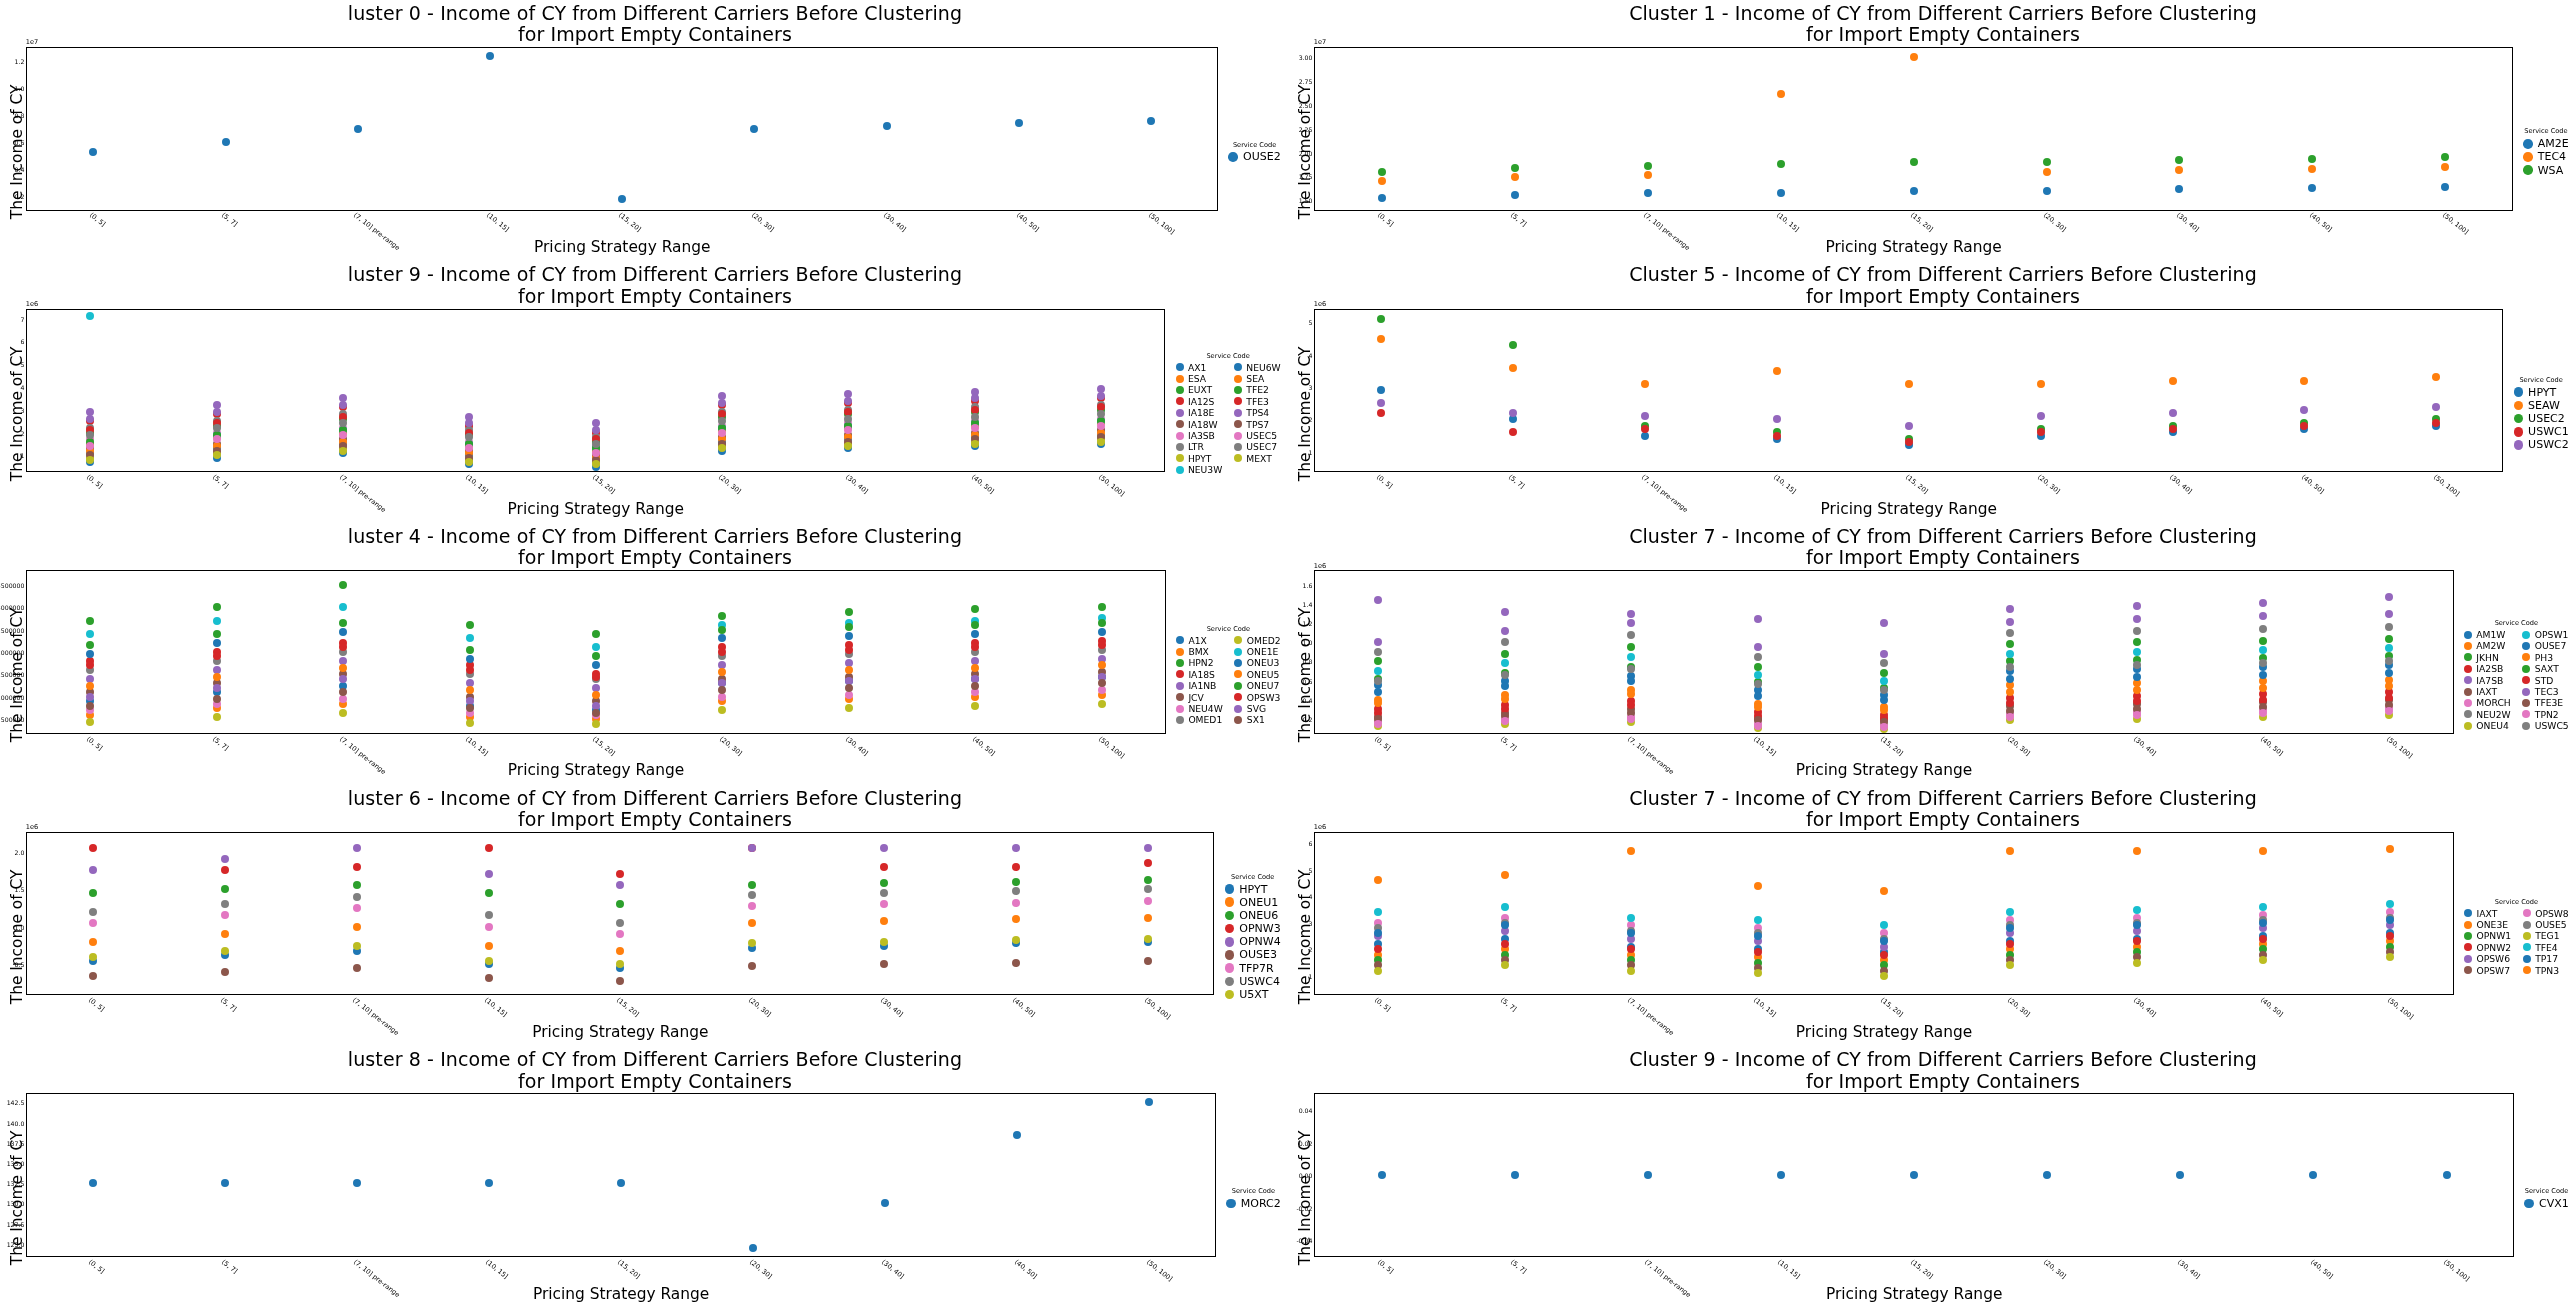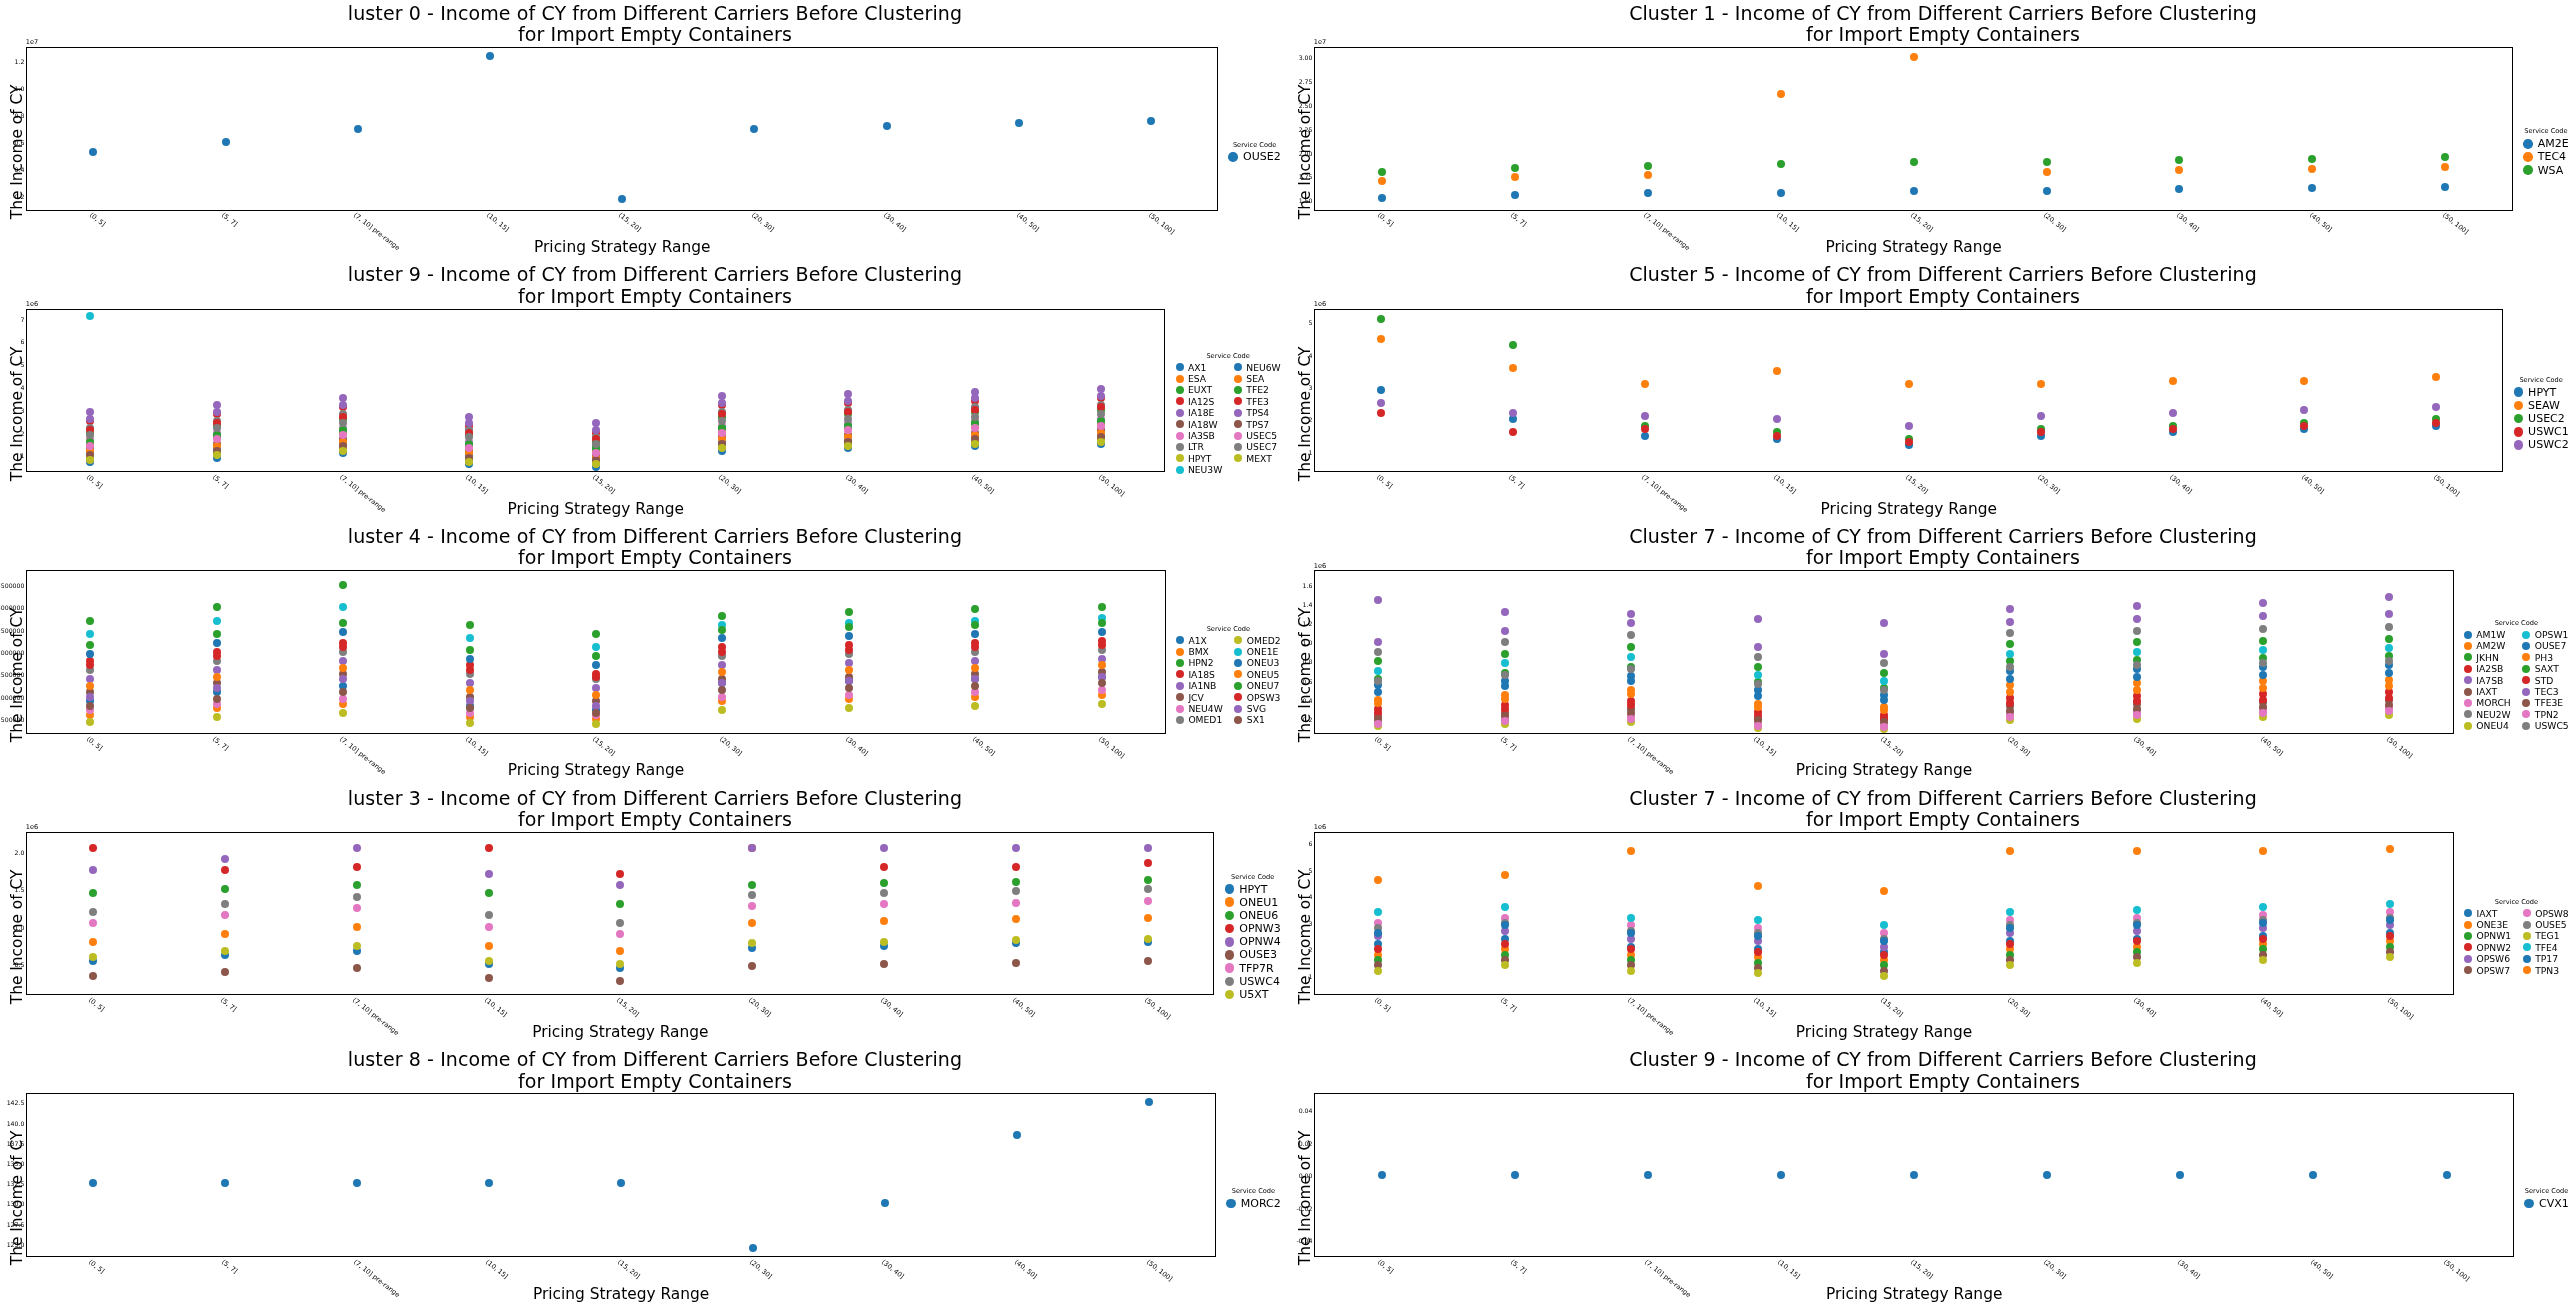--- a/index.html
+++ b/index.html
@@ -1061,21 +1061,21 @@
               <div class="legend-item">
                 <span class="legend-swatch" style="background: rgb(127, 127, 127);"></span>
                 <span>USWC5</span>
               </div>
             </div>
           </div>
         </div>
       </div>
     </div>
     <div class="cell">
-      <div class="title">luster 3 - Income of CY from Different Carriers Before Clustering
+      <div class="title">luster 6 - Income of CY from Different Carriers Before Clustering
 for Import Empty Containers</div>
       <div class="plotrow">
         <div class="ylabel">The Income of CY</div>
         <div class="axiswrap">
           <div class="plotbox">
             <div class="yexp">1e6</div>
             <div class="ytick" style="top: 81.3953%;">0.5</div>
             <div class="ytick" style="top: 58.1395%;">1.0</div>
             <div class="ytick" style="top: 34.8837%;">1.5</div>
             <div class="ytick" style="top: 11.6279%;">2.0</div>

